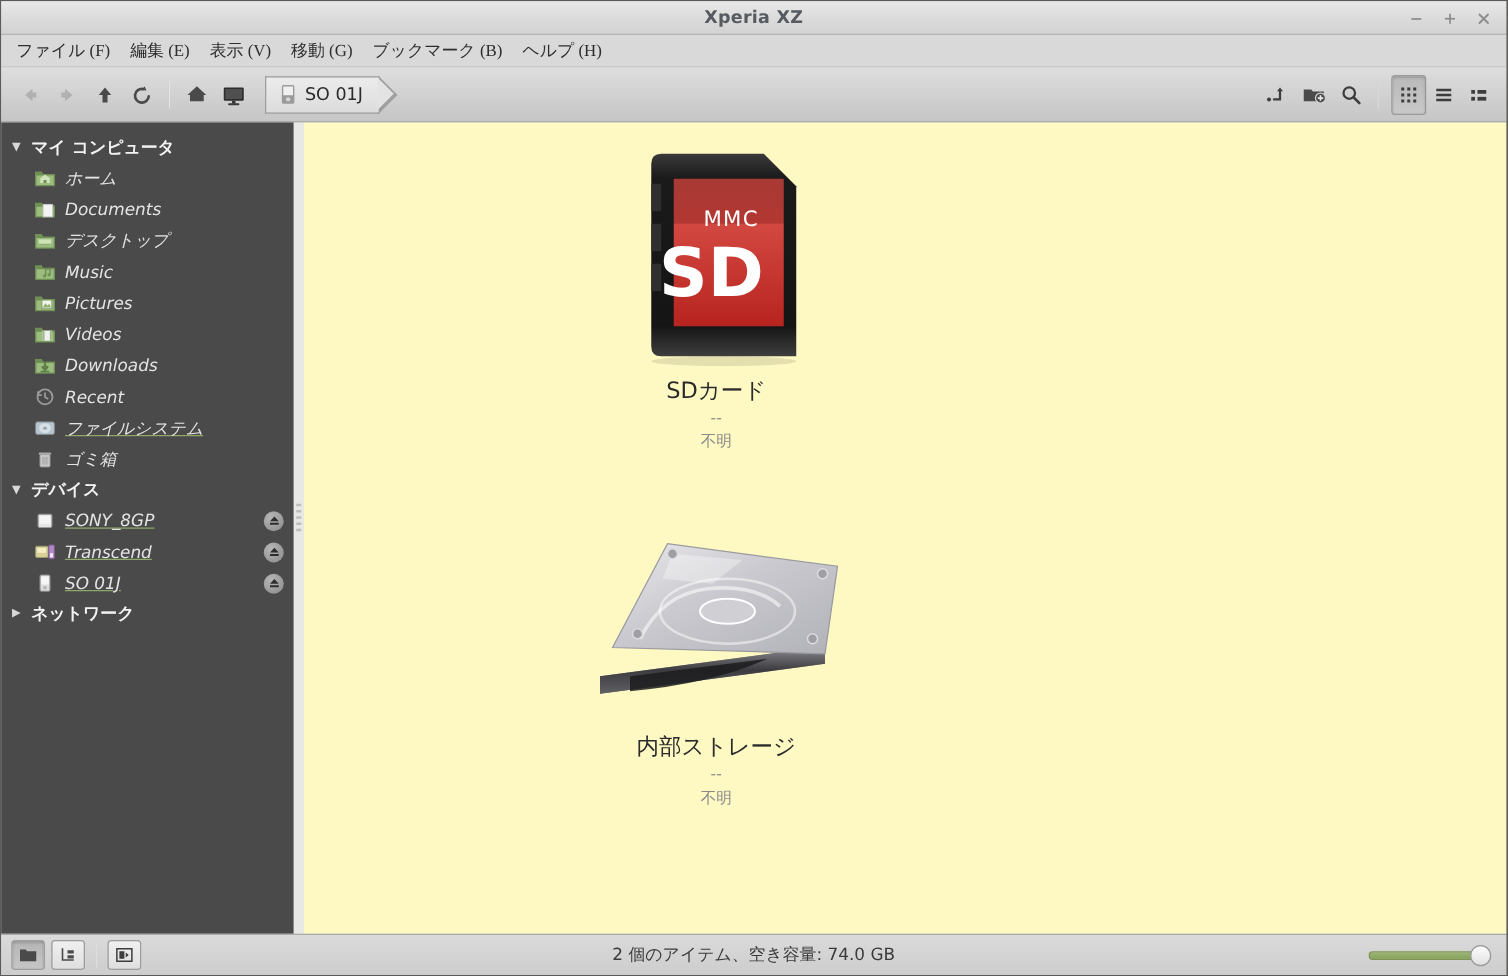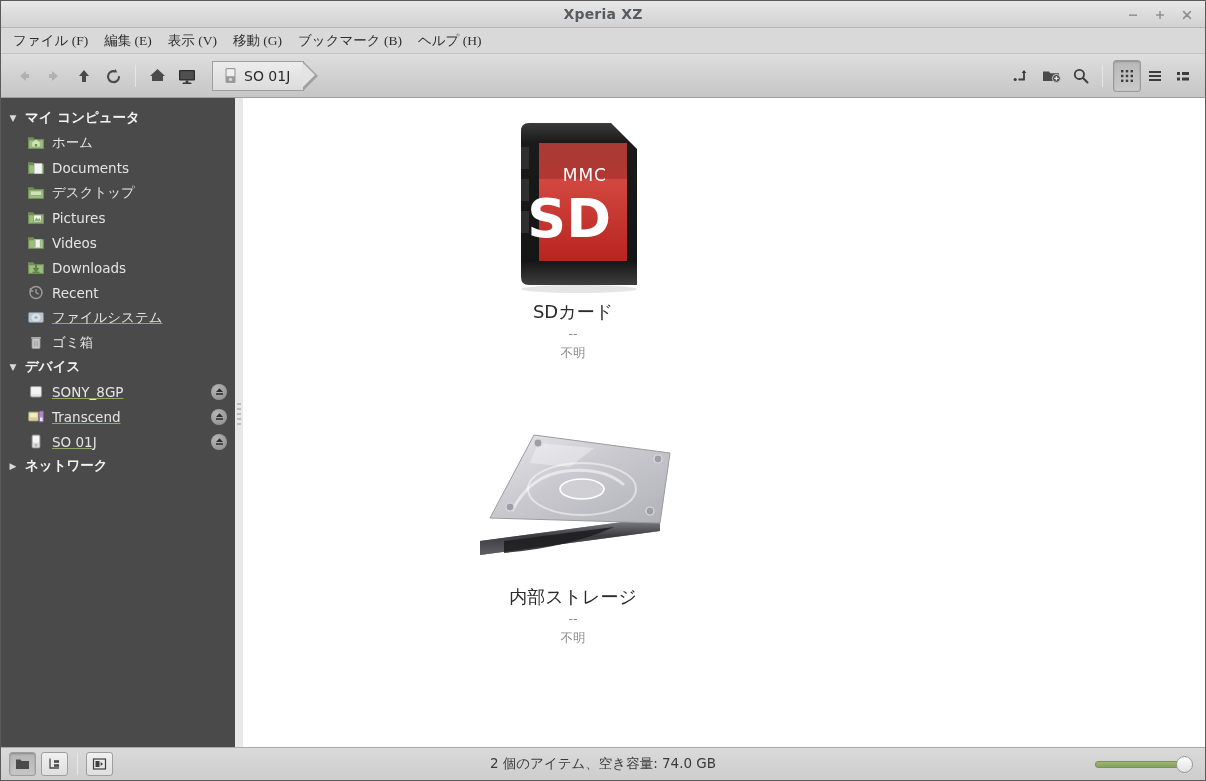--- a/index.html
+++ b/index.html
@@ -145,21 +145,21 @@
   }
   .tri { width: 12px; text-align: center; font-size: 9px; color: #d8d8d8; }
   .side-item {
     display: flex; align-items: center;
     padding: 2px 6px 2px 26px;
     font-size: 13.5px; color: #e4e4e4;
     cursor: default; height: 25px;
     position: relative;
   }
   .side-ico { width: 18px; height: 17px; margin-right: 7px; flex: 0 0 18px; display:flex; align-items:center; justify-content:center; }
-  .side-label { white-space: nowrap; }
+  .side-label { white-space: nowrap; font-style: italic; }
   .side-label.linked { text-decoration: underline; text-decoration-color: #8ea86a; }
   .eject {
     position: absolute; right: 8px; top: 50%; transform: translateY(-50%);
     width: 16px; height: 16px; border-radius: 50%;
     background: radial-gradient(circle at 35% 30%, #b5b5b5, #8a8a8a);
     display: flex; align-items: center; justify-content: center;
     cursor: default;
   }
   .eject svg { display:block; }
   #splitter {
@@ -170,21 +170,21 @@
   #splitter .dots {
     position: absolute; left: 2px; top: 305px;
     display: flex; flex-direction: column; gap: 3px;
   }
   #splitter .dots i {
     display: block; width: 4px; height: 2px; background: #bdbdbd;
   }
 
   
   #main {
-    flex: 1; background: #ffffff;
+    flex: 1; background: #fef9c3;
     position: relative; overflow: hidden; text-align: right;
   }
   .file-item {
     position: absolute;
     width: 200px;
     display: flex; flex-direction: column; align-items: center;
     cursor: default;
   }
   .file-item .icon { height: 185px; display: flex; align-items: flex-end; justify-content: center; }
   .file-name { font-size: 18px; color: #2b2b2b; margin-top: 7px; }
@@ -410,20 +410,32 @@
         <div class="side-item">
           <span class="side-ico">
             <svg xmlns="http://www.w3.org/2000/svg" width="18" height="17" viewBox="0 0 18 17">
               <path d="M1 3.2 L6.3 3.2 L7.6 5.1 L17 5.1 L17 15 L1 15 Z" fill="#6f8f55"></path>
               <path d="M2.2 6.3 L15.9 6.3 L15.9 13.9 L2.2 13.9 Z" fill="#9dbd80"></path>
               <rect x="4" y="7.5" width="10" height="5" fill="#cfe3b8"></rect>
               <rect x="4" y="11" width="10" height="1.5" fill="#8fae72"></rect>
             </svg>
           </span>
           <span class="side-label">デスクトップ</span>
+        </div>
+        <div class="side-item">
+          <span class="side-ico">
+            <svg xmlns="http://www.w3.org/2000/svg" width="18" height="17" viewBox="0 0 18 17">
+              <path d="M1 3.2 L6.3 3.2 L7.6 5.1 L17 5.1 L17 15 L1 15 Z" fill="#6f8f55"></path>
+              <path d="M2.2 6.3 L15.9 6.3 L15.9 13.9 L2.2 13.9 Z" fill="#9dbd80"></path>
+              <path d="M9.5 11.5 L9.5 6.5 L13 5.8 L13 10.6" fill="none" stroke="#6f8f55" stroke-width="1.2"></path>
+              <circle cx="8.7" cy="11.7" r="1.3" fill="#6f8f55"></circle>
+              <circle cx="12.2" cy="10.8" r="1.3" fill="#6f8f55"></circle>
+            </svg>
+          </span>
+          <span class="side-label">Music</span>
         </div>
         <div class="side-item">
           <span class="side-ico">
             <svg xmlns="http://www.w3.org/2000/svg" width="18" height="17" viewBox="0 0 18 17">
               <path d="M1 3.2 L6.3 3.2 L7.6 5.1 L17 5.1 L17 15 L1 15 Z" fill="#6f8f55"></path>
               <path d="M2.2 6.3 L15.9 6.3 L15.9 13.9 L2.2 13.9 Z" fill="#9dbd80"></path>
               <rect x="6.5" y="6" width="8" height="7" fill="#eef4e7" stroke="#7f9b66" stroke-width=".8"></rect>
               <path d="M7 12 L9.5 8.5 L11 10.5 L12.4 9 L14 12 Z" fill="#8fae72"></path>
             </svg>
           </span>

